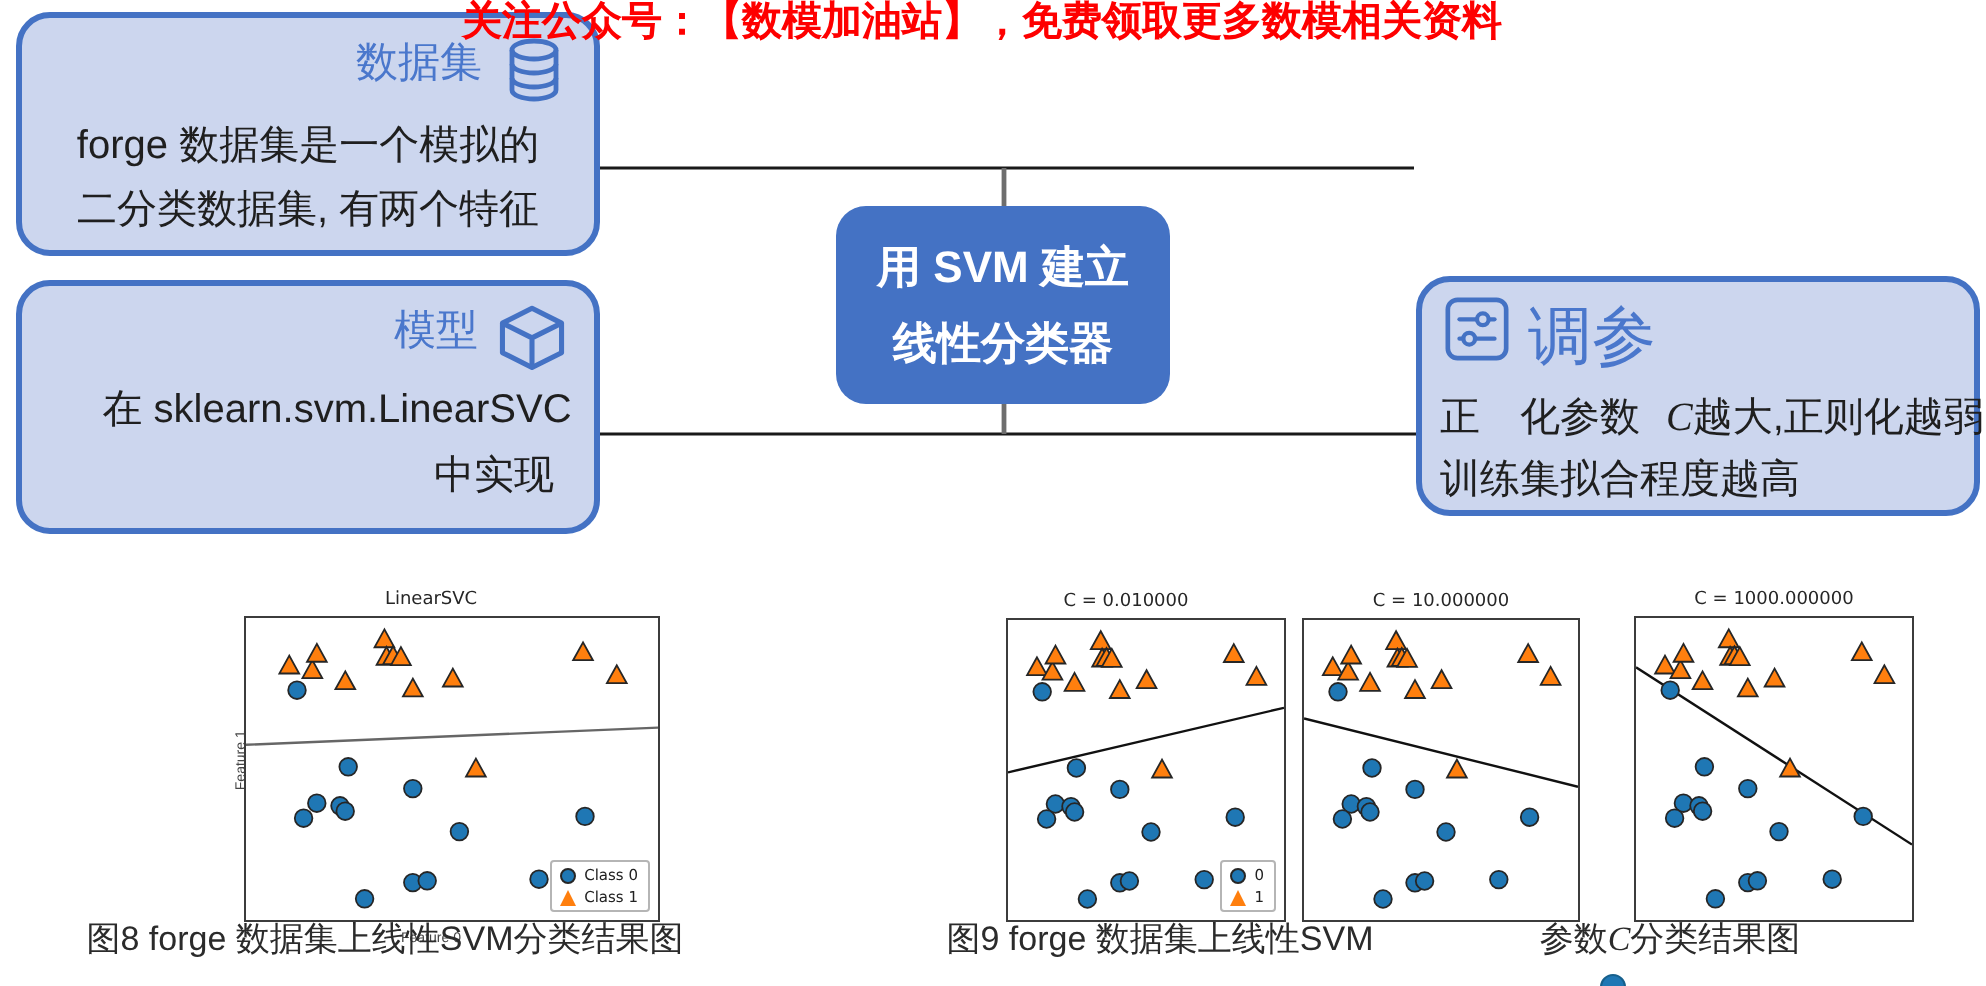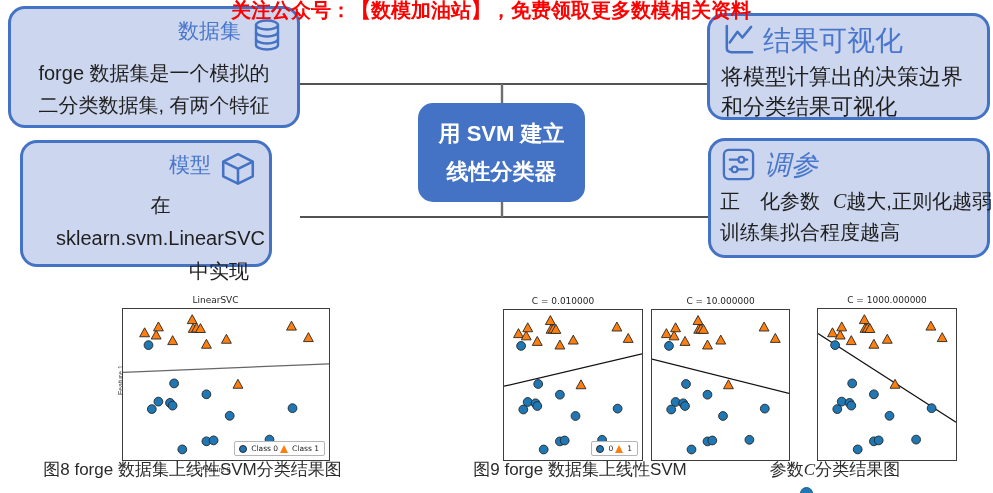--- a/index.html
+++ b/index.html
@@ -18,35 +18,35 @@
         border-radius:17px;z-index:2;color:#222;}
   .node .title-row{display:flex;align-items:flex-start;gap:8px;}
   .node .ntitle{color:#4a77cc;}
   .node-body{color:#1f1f1f;}
 
   .node-dataset{left:8px;top:6px;width:292px;height:122px;}
   .node-dataset .title-row{justify-content:flex-end;padding:8px 12px 0 0;}
   .node-dataset .ntitle{font-size:21px;}
   .node-dataset .node-body{font-size:20px;text-align:center;line-height:32px;margin-top:4px;}
 
-  .node-model{left:20px;top:140px;width:252px;height:127px;padding-left:29px;}
+  .node-model{left:8px;top:140px;width:292px;height:127px;padding-left:29px;}
   .node-model .title-row{justify-content:flex-end;padding:8px 12px 0 0;}
   .node-model .ntitle{font-size:21px;}
   .node-model .node-body{font-size:20px;line-height:33px;margin-top:0;}
   .node-model .bl1{text-align:center;}
   .node-model .bl2{text-align:right;padding-right:20px;}
 
   .node-vis{left:707px;top:13px;width:283px;height:107px;}
   .node-vis .title-row{justify-content:flex-start;padding:6px 0 0 10px;}
   .node-vis .ntitle{font-size:28px;}
   .node-vis .node-body{font-size:22px;line-height:30px;margin-top:2px;padding-left:11px;}
 
   .node-tune{left:708px;top:138px;width:282px;height:120px;}
   .node-tune .title-row{justify-content:flex-start;padding:6px 0 0 10px;}
-  .node-tune .ntitle{font-size:27px;font-style:italic;}
+  .node-tune .ntitle{font-size:32px;}
   .node-tune .node-body{font-size:20px;line-height:31px;margin-top:3px;padding-left:9px;white-space:nowrap;}
   .var-c{font-family:"Liberation Serif","DejaVu Serif",serif;font-style:italic;margin-left:13px;}
 
   .center-node{position:absolute;left:418px;top:103px;width:167px;height:99px;box-sizing:border-box;
                background:#4472c4;border-radius:15px;z-index:2;color:#fff;font-weight:700;font-size:22px;
                display:flex;flex-direction:column;align-items:center;justify-content:center;line-height:38px;}
 
   .icon{display:inline-block;line-height:0;}
 
   
@@ -60,21 +60,21 @@
   .plot-a{left:82px;top:292px;width:187px;height:153px;}
   .plot-a .plot-box{width:208px;height:153px;}
   .plot-b{left:443px;top:293px;width:140px;height:152px;padding-left:20px;}
   .plot-b .plot-box{width:140px;height:152px;}
   .plot-c{left:611px;top:293px;width:139px;height:152px;}
   .plot-c .plot-box{width:139px;height:152px;}
   .plot-d{left:777px;top:292px;width:140px;height:153px;}
   .plot-d .plot-box{width:140px;height:153px;}
 
   .legend{position:absolute;right:4px;bottom:4px;background:#fff;border:1px solid #b5b5b5;border-radius:2px;
-          padding:2px 5px 2px 4px;display:flex;gap:2px;}
+          padding:2px 5px 2px 4px;display:flex;flex-direction:column;gap:2px;}
   .lgrow{display:flex;align-items:center;gap:4px;font-size:7.5px;color:#222;
          font-family:"DejaVu Sans",sans-serif;}
   .mk{flex:0 0 auto;}
   .mk.cir{width:8px;height:8px;border-radius:50%;background:#1f77b4;border:1px solid #262626;box-sizing:border-box;}
   .mk.tri{width:0;height:0;border-left:4.5px solid transparent;border-right:4.5px solid transparent;
           border-bottom:8px solid #ff7f0e;}
 
   
   .caption{position:absolute;top:458px;font-size:17px;color:#2b2b2b;text-align:center;z-index:2;}
   .cap-8{left:40px;width:305px;}
@@ -126,35 +126,20 @@
           <path d="M4 10 L18 17 L32 10 M18 17 L18 31" stroke="#4472c4" stroke-width="2.4" stroke-linejoin="round"></path>
         </svg>
       </span>
     </div>
     <div class="node-body">
       <div class="bl1">在 sklearn.svm.LinearSVC</div>
       <div class="bl2">中实现</div>
     </div>
   </div>
 
-  <div class="node node-vis">
-    <div class="title-row">
-      <span class="icon">
-        <svg width="35" height="35" viewBox="0 0 36 36" fill="none">
-          <path d="M7 4 V27 C7 29.8 9.2 31 12 31 H33" stroke="#4472c4" stroke-width="2.6" stroke-linecap="round"></path>
-          <path d="M10 21 L18 10 L23 16 L32 5" stroke="#4472c4" stroke-width="2.6" stroke-linecap="round" stroke-linejoin="round"></path>
-        </svg>
-      </span>
-      <span class="ntitle">结果可视化</span>
-    </div>
-    <div class="node-body">
-      <div>将模型计算出的决策边界</div>
-      <div>和分类结果可视化</div>
-    </div>
-  </div>
 
   <div class="node node-tune">
     <div class="title-row">
       <span class="icon">
         <svg width="35" height="35" viewBox="0 0 36 36" fill="none">
           <rect x="3" y="3" width="30" height="30" rx="5" stroke="#4472c4" stroke-width="2.4"></rect>
           <path d="M9 13 H27" stroke="#4472c4" stroke-width="2.2" stroke-linecap="round"></path>
           <circle cx="21" cy="13" r="3" fill="#ccd6ee" stroke="#4472c4" stroke-width="2.2"></circle>
           <path d="M9 23 H27" stroke="#4472c4" stroke-width="2.2" stroke-linecap="round"></path>
           <circle cx="14" cy="23" r="3" fill="#ccd6ee" stroke="#4472c4" stroke-width="2.2"></circle>

